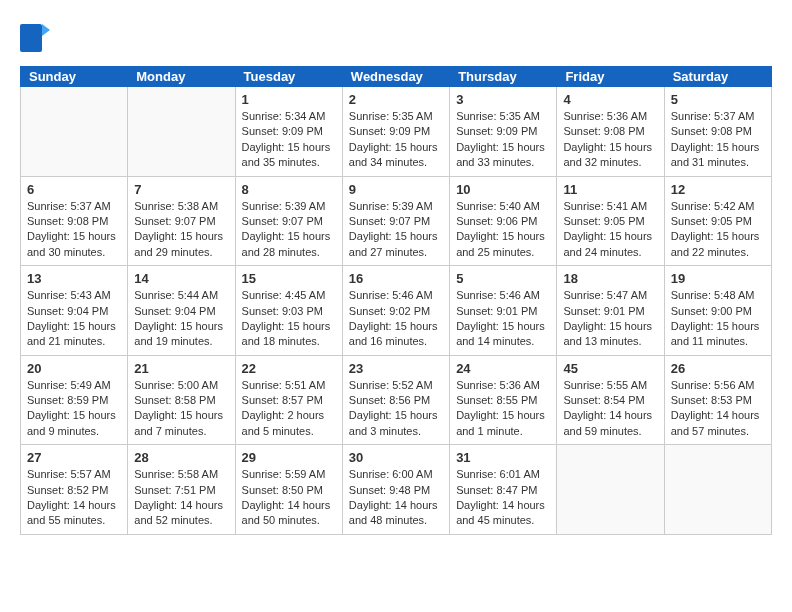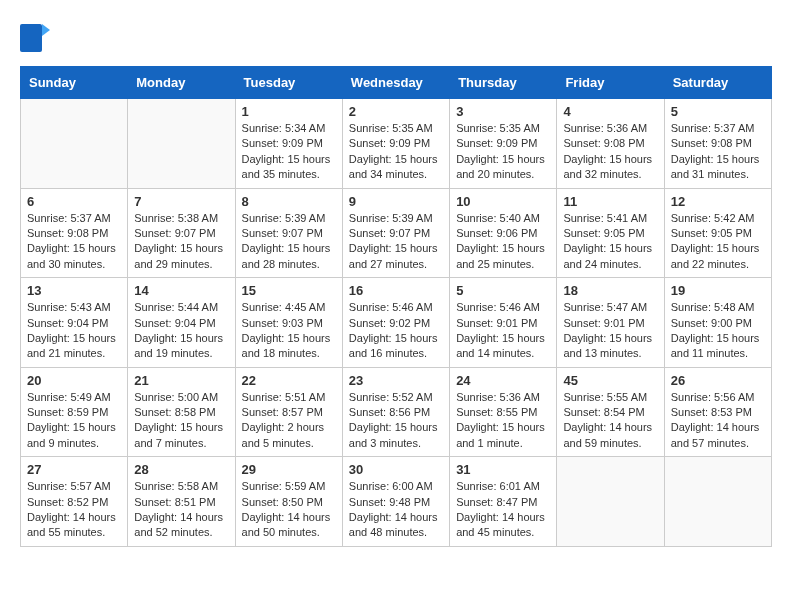--- a/index.html
+++ b/index.html
@@ -26,21 +26,21 @@
     .location-title { font-size: 16px; color: #333; }
     .calendar {
       width: 100%;
       border-collapse: collapse;
       border: 1px solid #ccc;
     }
     .calendar th {
       background-color: #1565c0;
       color: #fff;
       text-align: left;
-      padding: 8px 8px;
+      padding: 2px 8px;
       font-size: 13px;
       border: 1px solid #1565c0;
     }
     .calendar td {
       vertical-align: top;
       padding: 5px 6px;
       border: 1px solid #ccc;
       width: calc(100% / 7);
       min-height: 80px;
       font-size: 11px;
@@ -101,21 +101,21 @@
         <td>
           <span class="day-number">2</span>
           <span class="cell-line">Sunrise: 5:35 AM</span>
           <span class="cell-line">Sunset: 9:09 PM</span>
           <span class="cell-line">Daylight: 15 hours and 34 minutes.</span>
         </td>
         <td>
           <span class="day-number">3</span>
           <span class="cell-line">Sunrise: 5:35 AM</span>
           <span class="cell-line">Sunset: 9:09 PM</span>
-          <span class="cell-line">Daylight: 15 hours and 20 minutes.</span>
+          <span class="cell-line">Daylight: 15 hours and 33 minutes.</span>
         </td>
         <td>
           <span class="day-number">4</span>
           <span class="cell-line">Sunrise: 5:36 AM</span>
           <span class="cell-line">Sunset: 9:08 PM</span>
           <span class="cell-line">Daylight: 15 hours and 32 minutes.</span>
         </td>
         <td>
           <span class="day-number">5</span>
           <span class="cell-line">Sunrise: 5:37 AM</span>
@@ -258,21 +258,21 @@
       <tr>
         <td>
           <span class="day-number">27</span>
           <span class="cell-line">Sunrise: 5:57 AM</span>
           <span class="cell-line">Sunset: 8:52 PM</span>
           <span class="cell-line">Daylight: 14 hours and 55 minutes.</span>
         </td>
         <td>
           <span class="day-number">28</span>
           <span class="cell-line">Sunrise: 5:58 AM</span>
-          <span class="cell-line">Sunset: 8:51 PM</span>
+          <span class="cell-line">Sunset: 7:51 PM</span>
           <span class="cell-line">Daylight: 14 hours and 52 minutes.</span>
         </td>
         <td>
           <span class="day-number">29</span>
           <span class="cell-line">Sunrise: 5:59 AM</span>
           <span class="cell-line">Sunset: 8:50 PM</span>
           <span class="cell-line">Daylight: 14 hours and 50 minutes.</span>
         </td>
         <td>
           <span class="day-number">30</span>

